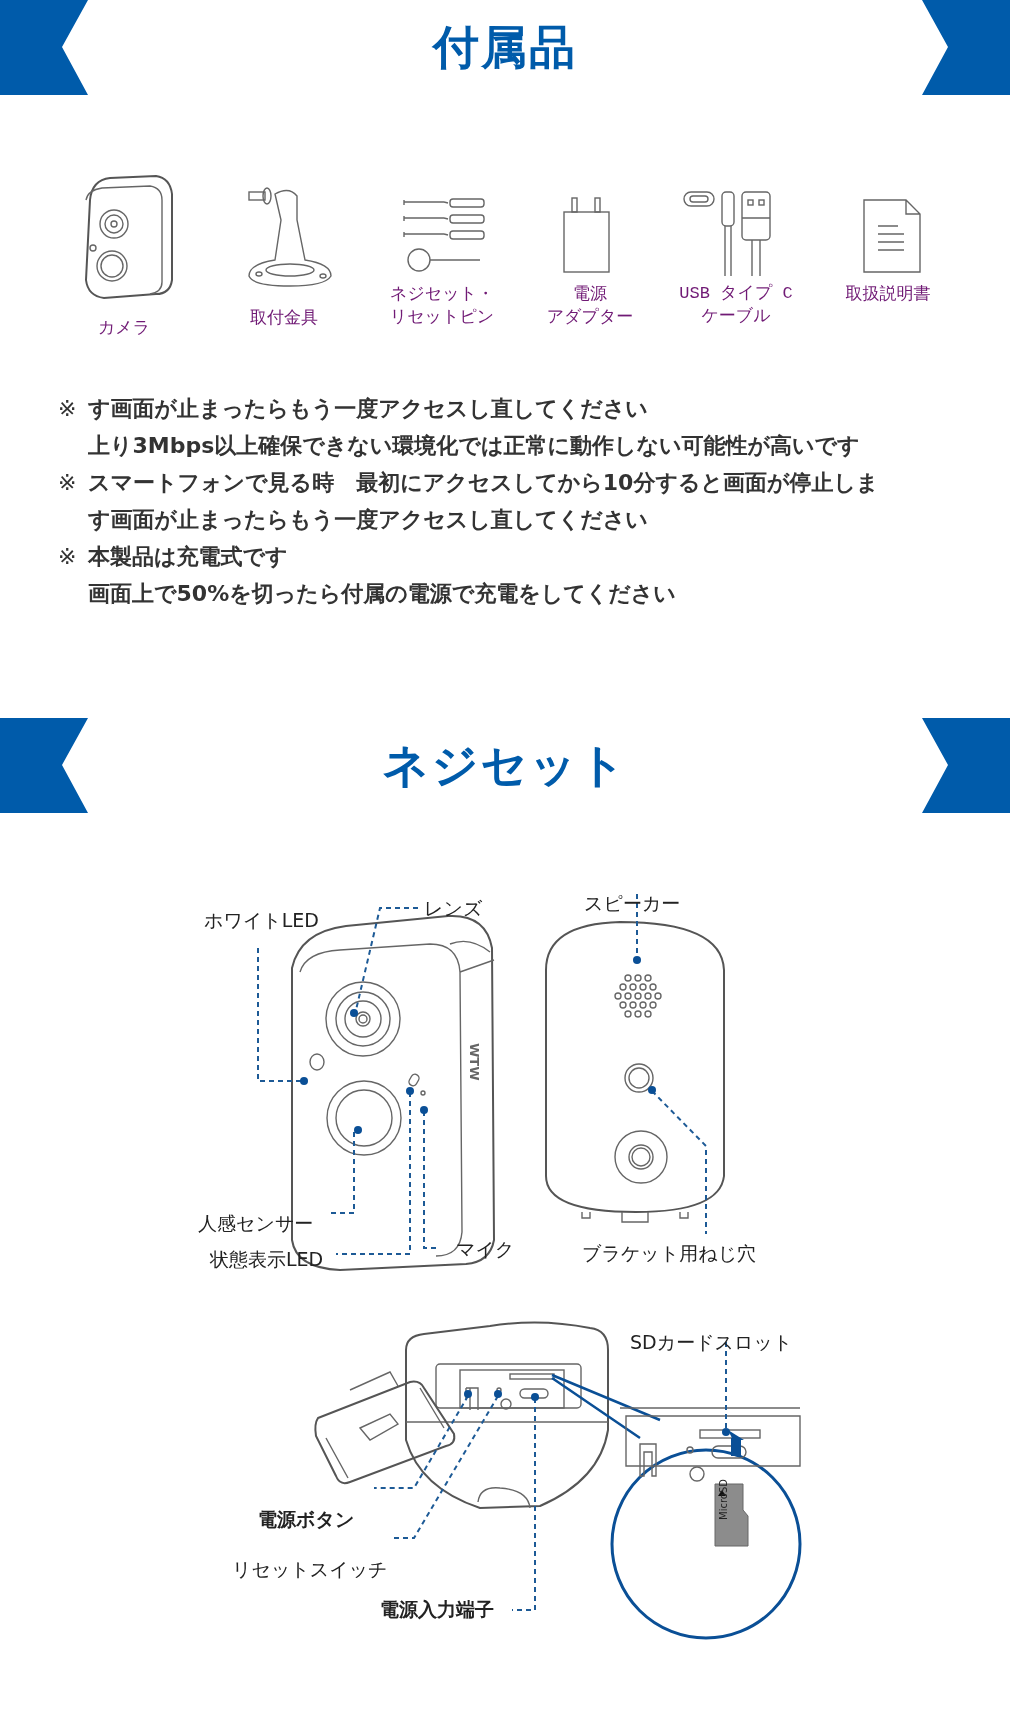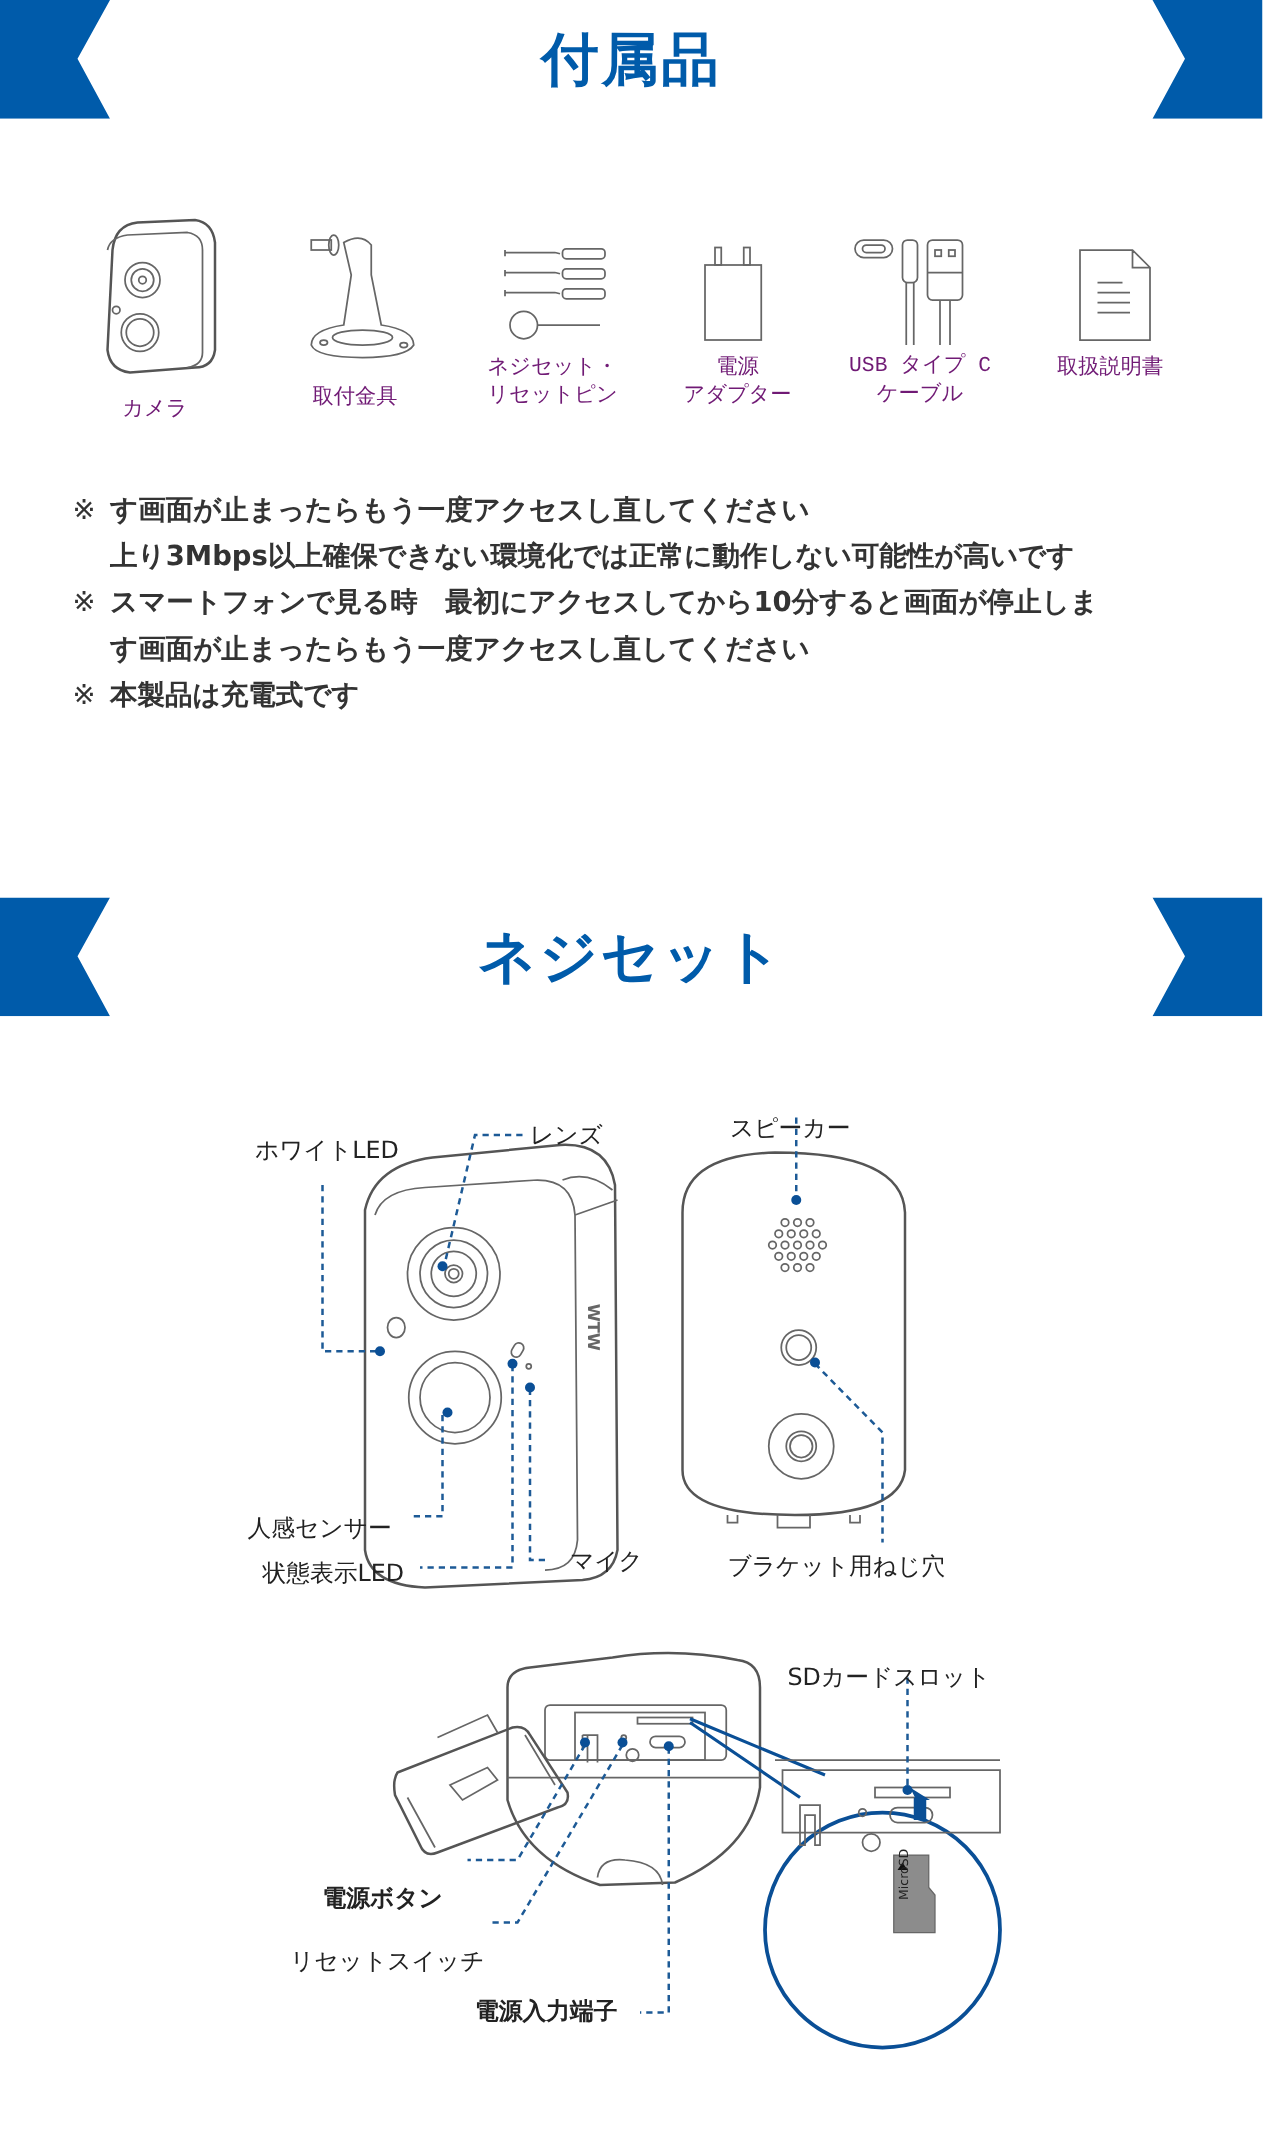--- a/index.html
+++ b/index.html
@@ -117,20 +117,21 @@
   </div>
   <div class="acc-label" style="left:808px;top:282px;">取扱説明書</div>
 </div>
 
 <div class="notes">
   <div class="note-line"><span class="note-mark">※</span><span>す画面が止まったらもう一度アクセスし直してください</span></div>
   <div class="note-line"><span class="note-indent"></span><span>上り3Mbps以上確保できない環境化では正常に動作しない可能性が高いです</span></div>
   <div class="note-line"><span class="note-mark">※</span><span>スマートフォンで見る時　最初にアクセスしてから10分すると画面が停止しま</span></div>
   <div class="note-line"><span class="note-indent"></span><span>す画面が止まったらもう一度アクセスし直してください</span></div>
   <div class="note-line"><span class="note-mark">※</span><span>本製品は充電式です</span></div>
+  <div class="note-line"><span class="note-indent"></span><span>画面上で50%を切ったら付属の電源で充電をしてください</span></div>
 </div>
 
 <div class="banner" style="top:718px;">
   <svg width="1010" height="95">
     <polygon points="0,0 88,0 62,47 88,95 0,95" fill="#005baa"></polygon>
     <polygon points="922,0 1010,0 1010,95 922,95 948,47" fill="#005baa"></polygon>
   </svg>
   <div class="banner-title">ネジセット</div>
 </div>
 

